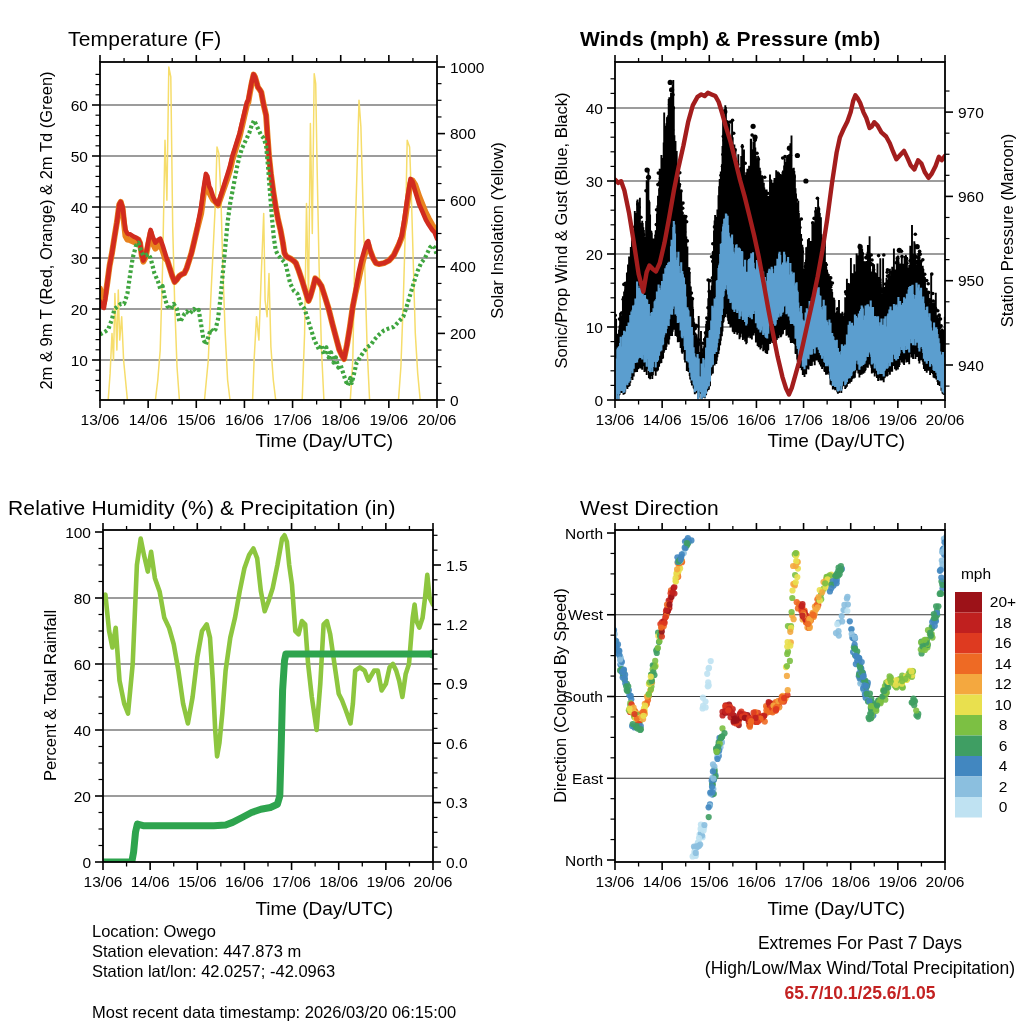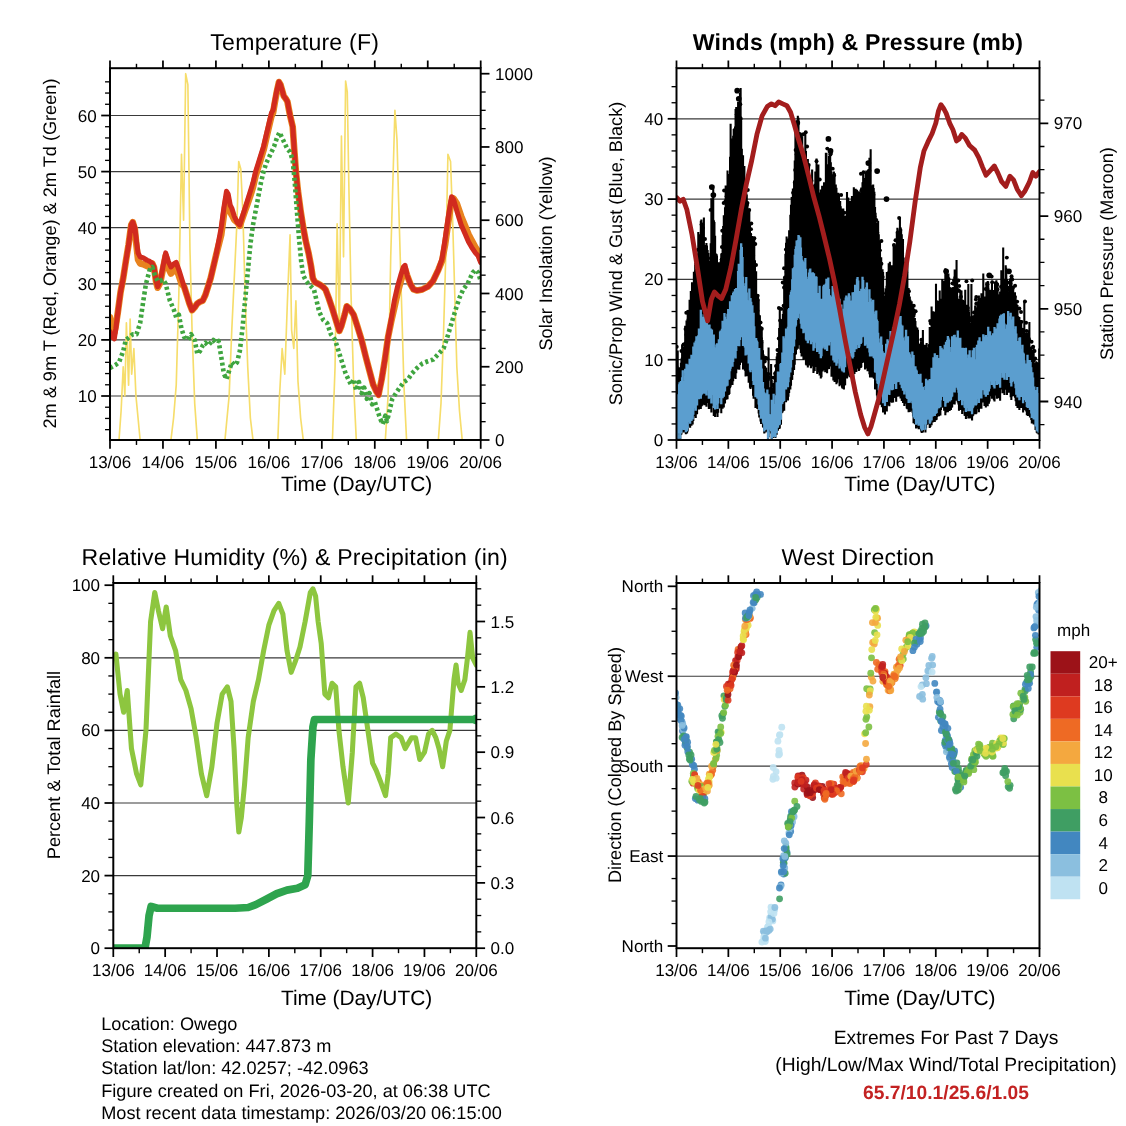--- a/index.html
+++ b/index.html
@@ -1,18 +1,18 @@
 <!DOCTYPE html>
 <html><head>
 <meta charset="utf-8">
 <style>
   html,body{margin:0;padding:0;background:#fff;}
   .stage{position:relative;width:1024px;height:1024px;background:#fff;
          font-family:"Liberation Sans",sans-serif;color:#000;overflow:hidden;}
-  .title{position:absolute;text-align:center;font-size:21px;letter-spacing:.2px;}
+  .title{position:absolute;font-size:21px;letter-spacing:.2px;}
   .xlabel{position:absolute;text-align:right;font-size:19px;}
   .vlabel{position:absolute;white-space:nowrap;font-size:16.5px;text-align:center;transform:rotate(-90deg);}
   .footer-line{position:absolute;font-size:16.5px;}
   .extreme{position:absolute;text-align:center;font-size:17.5px;width:420px;}
   .extreme.vals{color:#c32222;font-weight:bold;}
   .mph{position:absolute;font-size:15.5px;}
   svg text{font-family:"Liberation Sans",sans-serif;fill:#000;}
 </style>
 </head>
 <body>
@@ -2533,19 +2533,18 @@
   <div class="vlabel" style="left:311px;top:221px;width:500px;">Sonic/Prop Wind &amp; Gust (Blue, Black)</div>
   <div class="vlabel" style="left:757px;top:221px;width:500px;">Station Pressure (Maroon)</div>
   <div class="vlabel" style="left:-200px;top:686px;width:500px;">Percent &amp; Total Rainfall</div>
   <div class="vlabel" style="left:310px;top:686px;width:500px;">Direction (Colored By Speed)</div>
 
   <div class="mph" style="left:958px;top:565px;width:36px;text-align:center;">mph</div>
 
   <div class="footer-line" style="left:92px;top:922px;">Location: Owego</div>
   <div class="footer-line" style="left:92px;top:942px;">Station elevation: 447.873 m</div>
   <div class="footer-line" style="left:92px;top:962px;">Station lat/lon: 42.0257; -42.0963</div>
-  <div class="footer-line" style="left:92px;top:983px;">Figure created on Fri, 2026-03-20, at 06:38 UTC</div>
   <div class="footer-line" style="left:92px;top:1003px;">Most recent data timestamp: 2026/03/20 06:15:00</div>
 
   <div class="extreme" style="left:650px;top:933px;">Extremes For Past 7 Days</div>
   <div class="extreme" style="left:650px;top:958px;">(High/Low/Max Wind/Total Precipitation)</div>
   <div class="extreme vals" style="left:650px;top:983px;">65.7/10.1/25.6/1.05</div>
 </div>
 
 </body></html>

